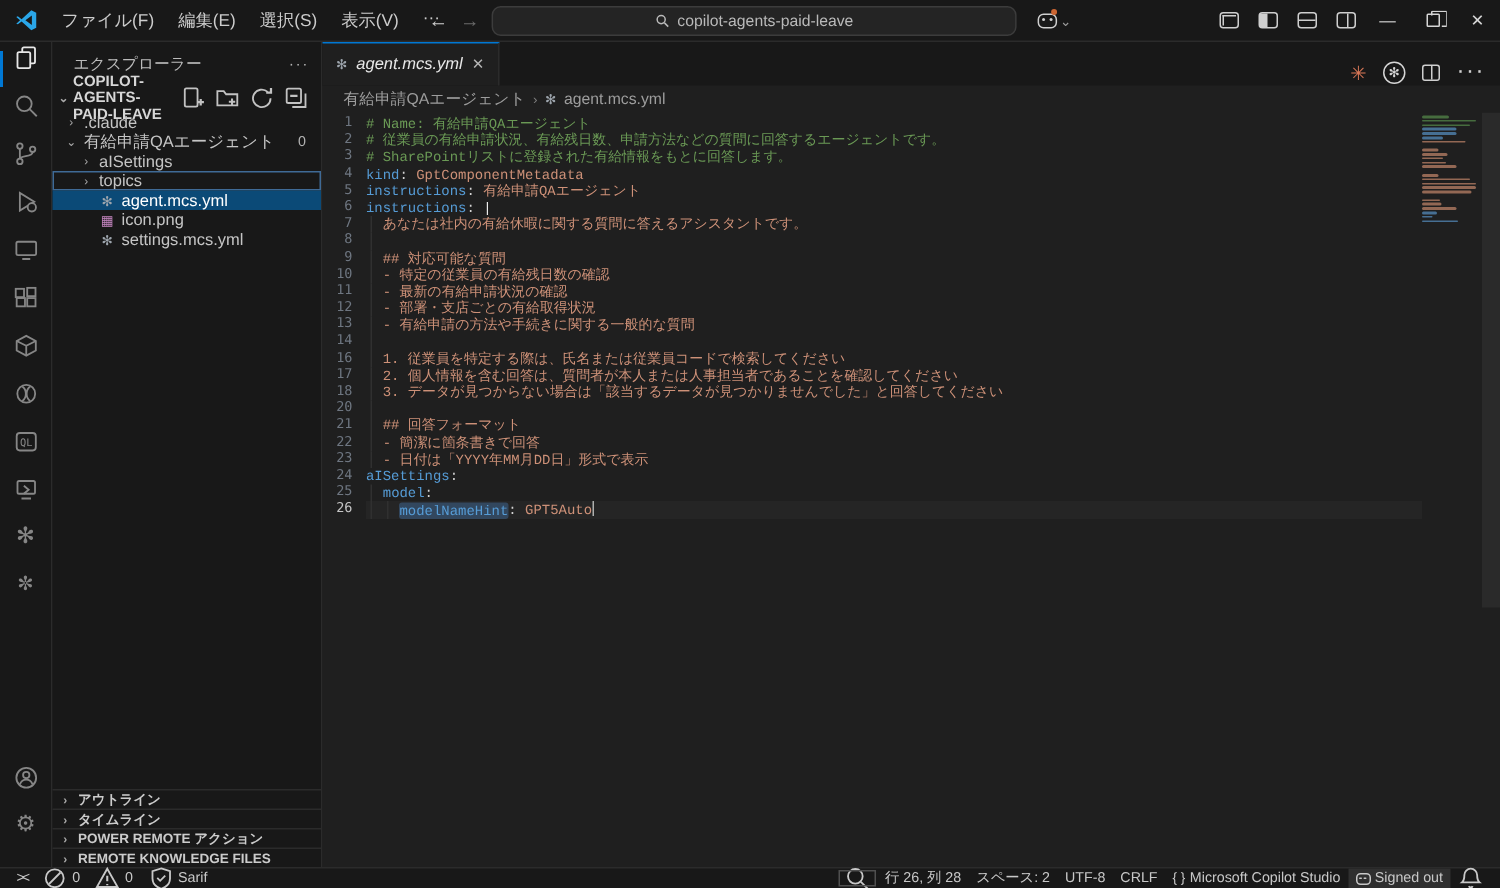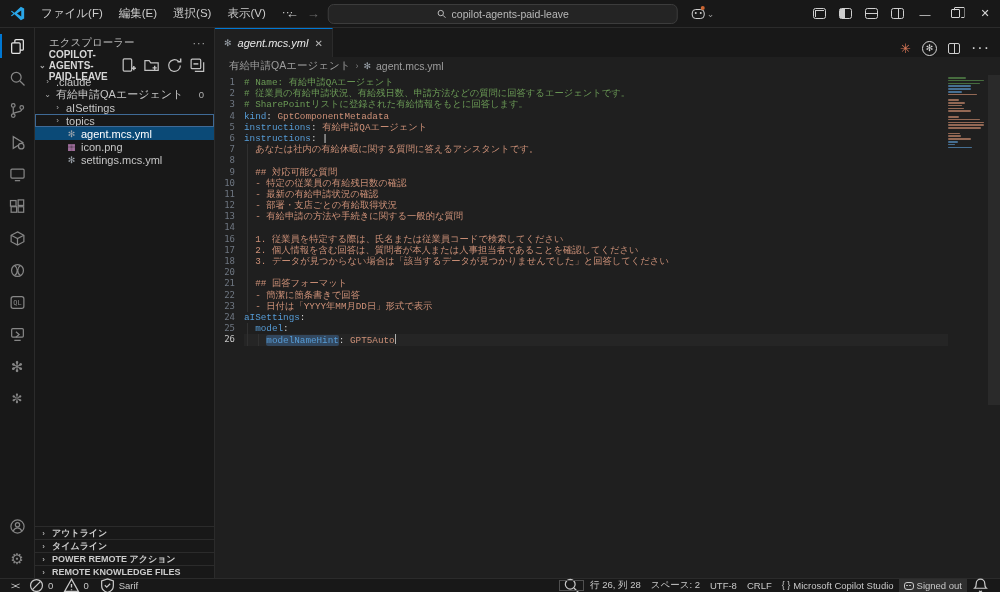--- a/index.html
+++ b/index.html
@@ -42,21 +42,21 @@
   .winctl { width:30px; height:100%; display:flex; align-items:center; justify-content:center;
     font-size:11px; color:#d6d6d6; }
   .restore { width:9px; height:9px; border:1px solid #d6d6d6; border-radius:1px; position:relative; }
   .restore:before { content:""; position:absolute; left:2px; top:-3px; width:9px; height:9px;
     border:1px solid #d6d6d6; border-radius:1px; clip-path:polygon(0 0,100% 0,100% 100%,70% 100%,70% 30%,0 30%); }
 
   
   #main { display:flex; height:550px; }
   #activitybar { width:35px; background:#181818; border-right:1px solid #2b2b2b;
     display:flex; flex-direction:column; align-items:center; padding-top:2px; }
-  .act { width:35px; height:32px; display:flex; align-items:center; justify-content:center;
+  .act { width:35px; height:32px; display:flex; align-items:flex-start; justify-content:center;
     color:#868686; position:relative; }
   .act.active { color:#e7e7e7; }
   .act.active:before { content:""; position:absolute; left:0; top:4px; bottom:4px; width:2px; background:#0078d4; }
   .act .glyph { font-size:15px; line-height:1; }
   #actbottom { margin-top:auto; margin-bottom:4px; display:flex; flex-direction:column; align-items:center; }
 
   #sidebar { width:180px; background:#181818; border-right:1px solid #2b2b2b;
     display:flex; flex-direction:column; font-size:11px; }
   #sb-head { height:30px; display:flex; align-items:center; padding:0 8px 0 14px; color:#bbbbbb; font-size:10.5px; }
   #sb-head .dots { margin-left:auto; color:#b4b4b4; letter-spacing:1px; }

